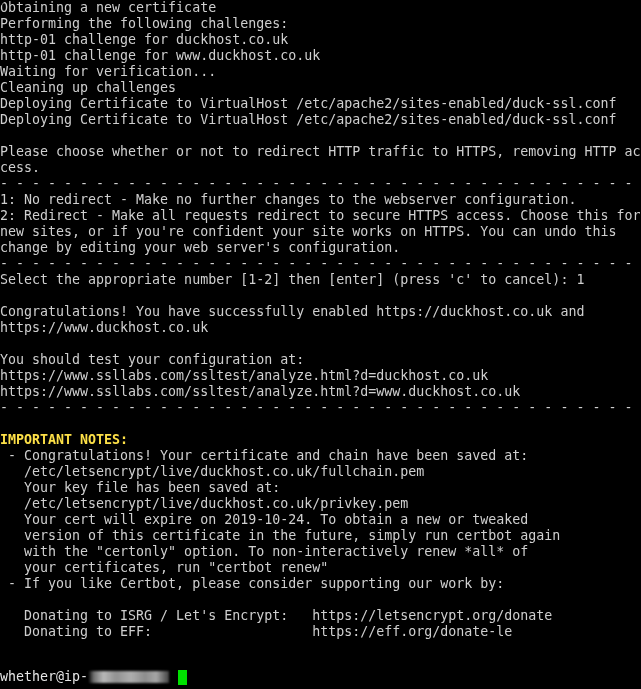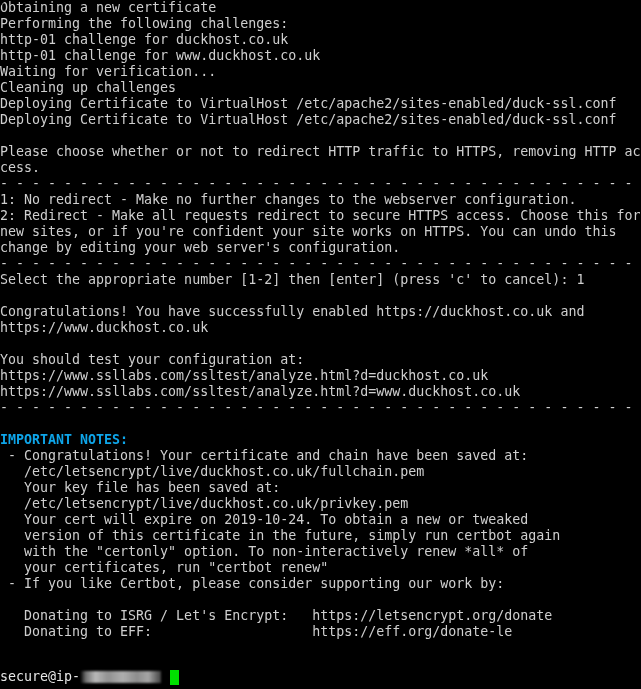--- a/index.html
+++ b/index.html
@@ -32,21 +32,21 @@
     white-space: pre;
   }
   .row {
     display: block;
     height: 16px;
     line-height: 16px;
     white-space: pre;
     font-family: "DejaVu Sans Mono", "Liberation Mono", monospace;
   }
   .row.bold {
-    color: #0ea5e9;
+    color: #fde047;
     font-weight: bold;
   }
   .row.blank {
     color: transparent;
   }
   
   #promptline {
     position: absolute;
     left: 0;
     bottom: 4px;
@@ -90,18 +90,18 @@
   }
 </style>
 </head>
 <body>
 
 <div id="terminal">
 
   <div id="screen"><span class="row">Obtaining a new certificate</span><span class="row">Performing the following challenges:</span><span class="row">http-01 challenge for duckhost.co.uk</span><span class="row">http-01 challenge for www.duckhost.co.uk</span><span class="row">Waiting for verification...</span><span class="row">Cleaning up challenges</span><span class="row">Deploying Certificate to VirtualHost /etc/apache2/sites-enabled/duck-ssl.conf</span><span class="row">Deploying Certificate to VirtualHost /etc/apache2/sites-enabled/duck-ssl.conf</span><span class="row blank"></span><span class="row">Please choose whether or not to redirect HTTP traffic to HTTPS, removing HTTP ac</span><span class="row">cess.</span><span class="row">- - - - - - - - - - - - - - - - - - - - - - - - - - - - - - - - - - - - - - - -</span><span class="row">1: No redirect - Make no further changes to the webserver configuration.</span><span class="row">2: Redirect - Make all requests redirect to secure HTTPS access. Choose this for</span><span class="row">new sites, or if you're confident your site works on HTTPS. You can undo this</span><span class="row">change by editing your web server's configuration.</span><span class="row">- - - - - - - - - - - - - - - - - - - - - - - - - - - - - - - - - - - - - - - -</span><span class="row">Select the appropriate number [1-2] then [enter] (press 'c' to cancel): 1</span><span class="row blank"></span><span class="row">Congratulations! You have successfully enabled https://duckhost.co.uk and</span><span class="row">https://www.duckhost.co.uk</span><span class="row blank"></span><span class="row">You should test your configuration at:</span><span class="row">https://www.ssllabs.com/ssltest/analyze.html?d=duckhost.co.uk</span><span class="row">https://www.ssllabs.com/ssltest/analyze.html?d=www.duckhost.co.uk</span><span class="row">- - - - - - - - - - - - - - - - - - - - - - - - - - - - - - - - - - - - - - - -</span><span class="row blank"></span><span class="row bold">IMPORTANT NOTES:</span><span class="row"> - Congratulations! Your certificate and chain have been saved at:</span><span class="row">   /etc/letsencrypt/live/duckhost.co.uk/fullchain.pem</span><span class="row">   Your key file has been saved at:</span><span class="row">   /etc/letsencrypt/live/duckhost.co.uk/privkey.pem</span><span class="row">   Your cert will expire on 2019-10-24. To obtain a new or tweaked</span><span class="row">   version of this certificate in the future, simply run certbot again</span><span class="row">   with the "certonly" option. To non-interactively renew *all* of</span><span class="row">   your certificates, run "certbot renew"</span><span class="row"> - If you like Certbot, please consider supporting our work by:</span><span class="row blank"></span><span class="row">   Donating to ISRG / Let's Encrypt:   https://letsencrypt.org/donate</span><span class="row">   Donating to EFF:                    https://eff.org/donate-le</span><span class="row blank"></span><span class="row blank"></span></div>
 
   <div id="promptline">
-    <span class="seg">secure@ip-</span>
+    <span class="seg">whether@ip-</span>
     <span class="redaction"></span>
     <span id="cursor"></span>
   </div>
 
 </div>
 
 </body></html>

